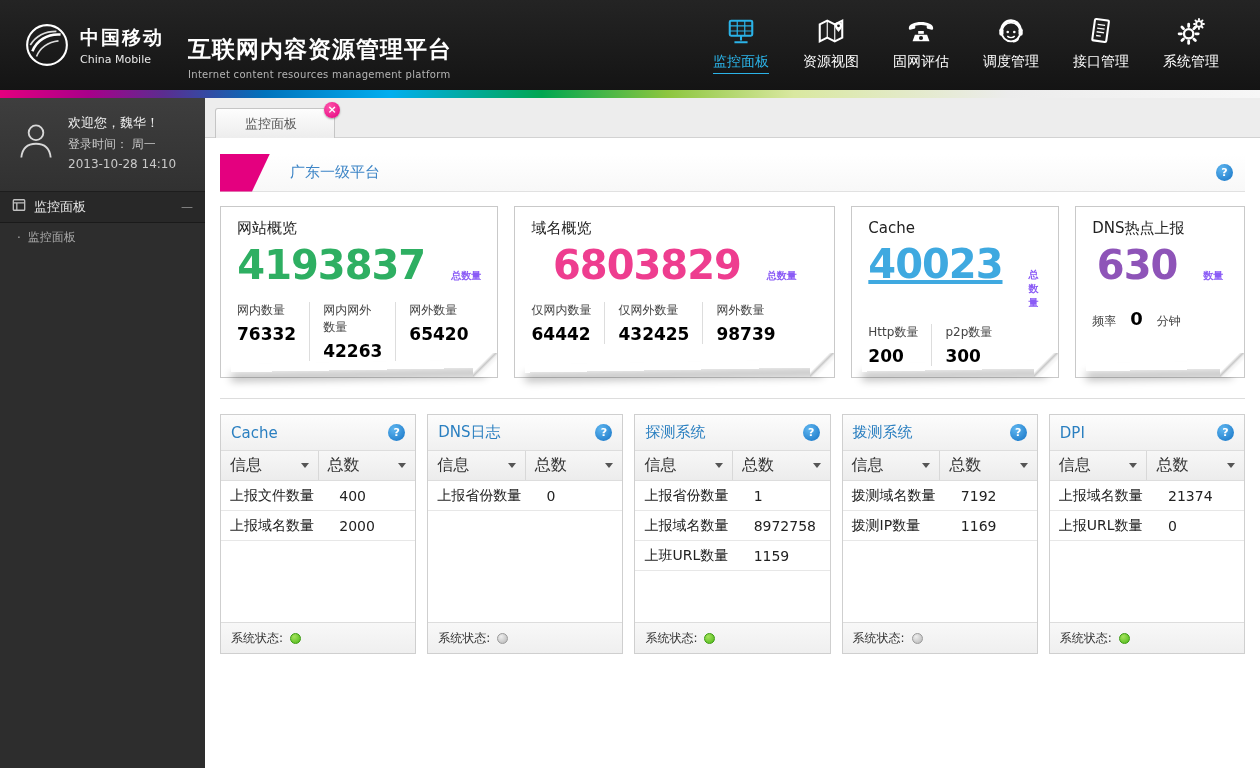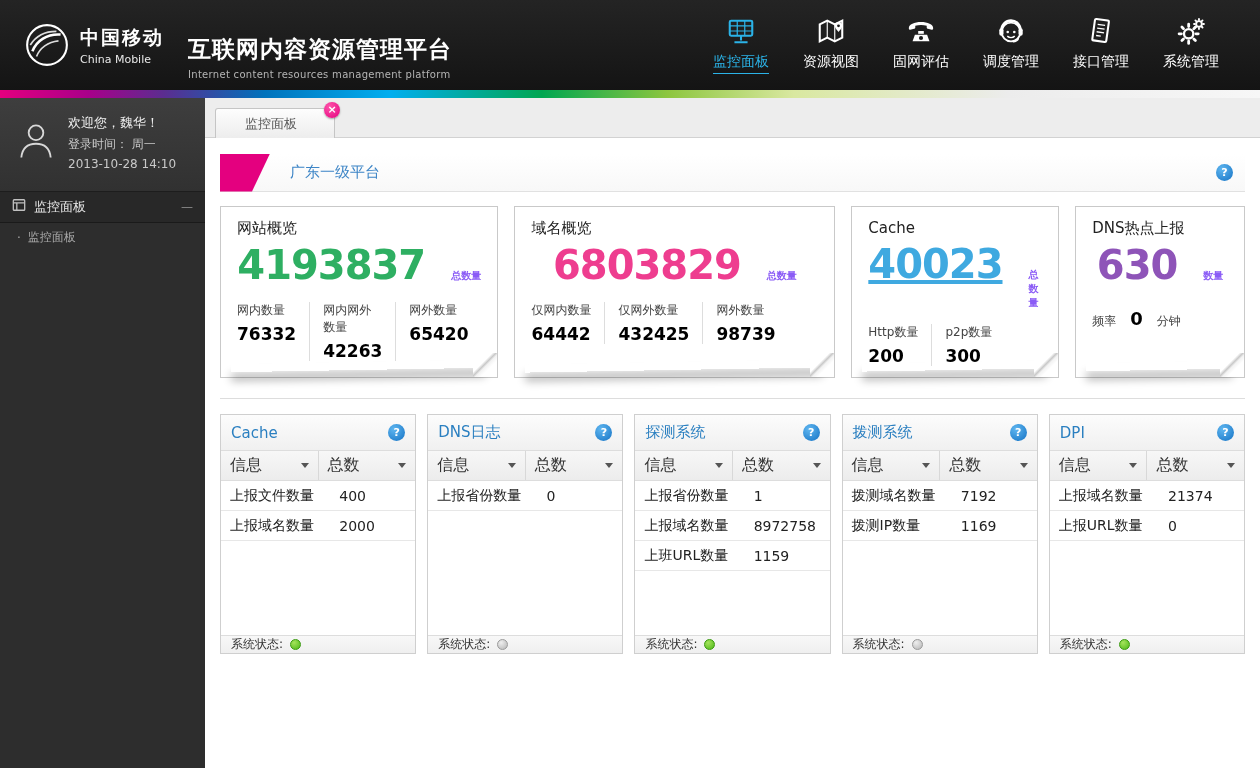--- a/index.html
+++ b/index.html
@@ -106,21 +106,21 @@
     background:linear-gradient(#f7f7f7,#ececec); border-bottom:1px solid #ddd; }
   .col-cell { flex:1; display:flex; align-items:center; padding:0 9px; cursor:pointer; }
   .col-cell + .col-cell { border-left:1px solid #d8d8d8; }
   .caret { margin-left:auto; width:0; height:0; border-left:4px solid transparent;
     border-right:4px solid transparent; border-top:5px solid #555; }
   .rows { flex:1; }
   .p-row { height:30px; display:flex; align-items:center; padding:4px 9px;
     border-bottom:1px solid #e7e7e7; font-size:14px; color:#222; }
   .p-label { flex:0 0 62%; }
   .p-value { flex:1; }
-  .panel-foot { height:18px; flex:none; display:flex; align-items:center; gap:7px;
+  .panel-foot { height:31px; flex:none; display:flex; align-items:center; gap:7px;
     padding:0 10px; background:linear-gradient(#f8f8f8,#efefef);
     border-top:1px solid #ddd; font-size:12px; color:#333; }
   .dot { width:11px; height:11px; border-radius:50%; }
   .dot.on { background:radial-gradient(circle at 35% 30%,#a5e35c,#4db818);
     border:1px solid #3a9a0e; }
   .dot.off { background:radial-gradient(circle at 35% 30%,#eeeeee,#b5b5b5);
     border:1px solid #9a9a9a; }
 </style>
 </head>
 <body>

